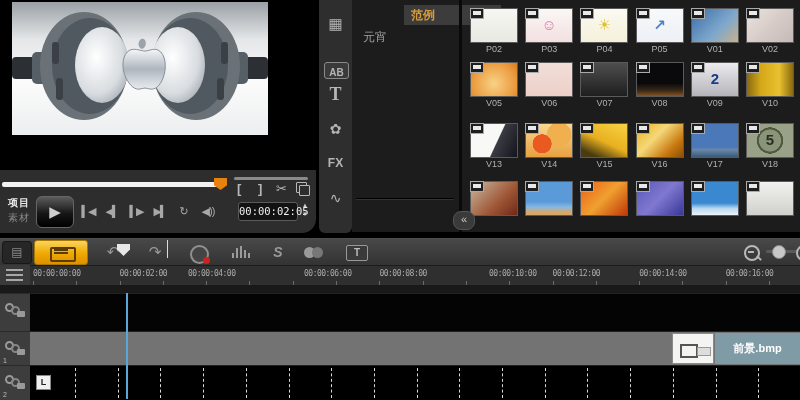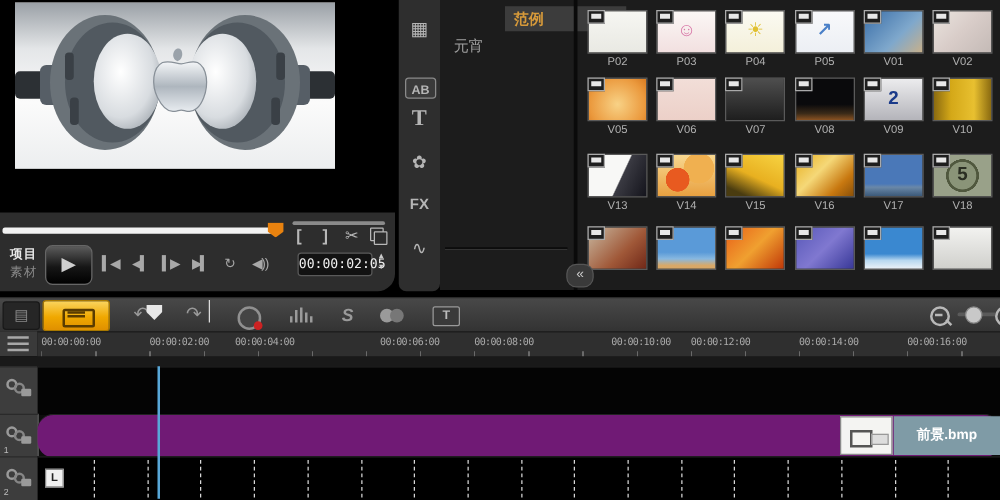--- a/index.html
+++ b/index.html
@@ -100,21 +100,21 @@
 
   .track-header{position:absolute;left:0;width:30px;background:#3d3d3d;border-right:1px solid #585858;border-top:1px solid #2a2a2a;}
   .track-content{position:absolute;left:30px;width:770px;border-top:1px solid #222;}
   .reel-ic{position:absolute;left:5px;top:9px;width:20px;height:14px;}
   .reel-ic b{position:absolute;width:9px;height:9px;border:2px solid #9a9a9a;border-radius:50%;box-sizing:border-box;}
   .reel-ic b+b{left:6px;top:3px;border-color:#868686;}
   .reel-ic s{position:absolute;right:0;bottom:0;width:8px;height:6px;background:#9a9a9a;border-radius:1px;}
   .track-num{position:absolute;left:3px;bottom:2px;font-size:7px;color:#bdbdbd;}
 
   #t1-content{background:#040404;}
-  #t2-content{background:#701a75;border-radius:13px;}
+  #t2-content{background:#737373;}
   #t3-content{background:#000;}
   .dashline{position:absolute;top:2px;bottom:2px;width:0;border-left:1px dashed #d8d8d8;}
   #t3-badge{left:6px;top:9px;width:13px;height:13px;background:#f0f0f0;border:1px solid #888;
      font-size:9px;font-weight:bold;color:#222;text-align:center;line-height:13px;}
   #clip-thumb{left:642px;top:1px;width:42px;height:31px;background:#f4f4f2;border:1px solid #8a8a8a;box-sizing:border-box;}
   #clip-thumb .win{position:absolute;left:7px;top:10px;width:14px;height:10px;border:2px solid #555;}
   #clip-thumb .win2{position:absolute;left:24px;top:13px;width:12px;height:7px;border:1px solid #999;background:#ddd;}
   #clip-label{left:685px;top:1px;width:85px;height:31px;background:#7f9ba6;color:#fff;font-size:11px;
      font-weight:bold;text-align:center;line-height:31px;}
   #playhead-line{left:126px;top:54px;width:2px;height:106px;background:#58a7d8;z-index:6;}

